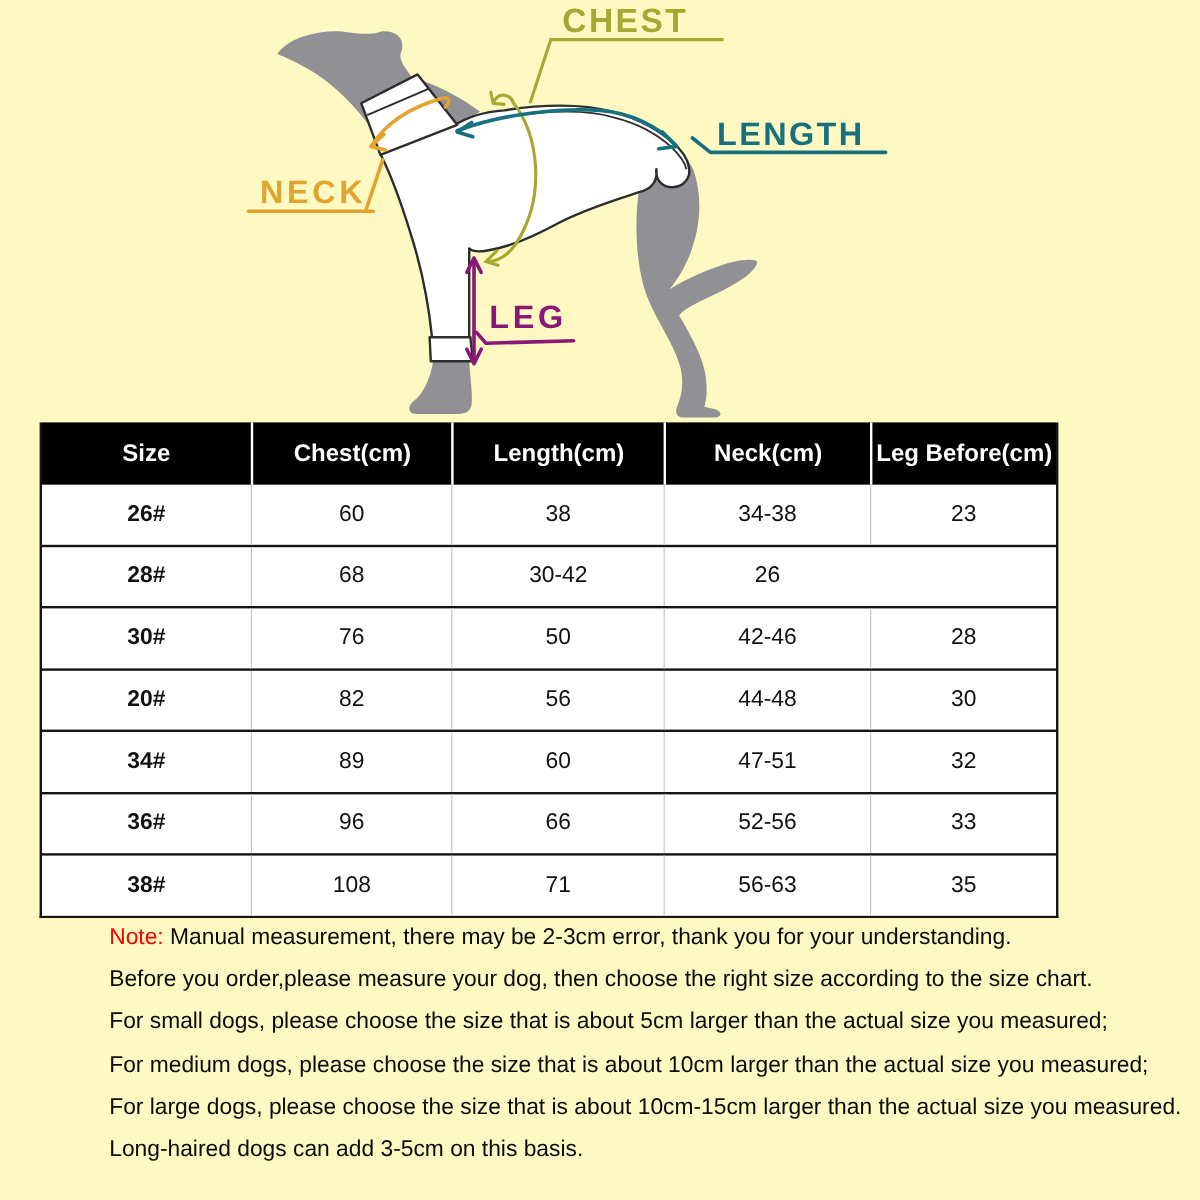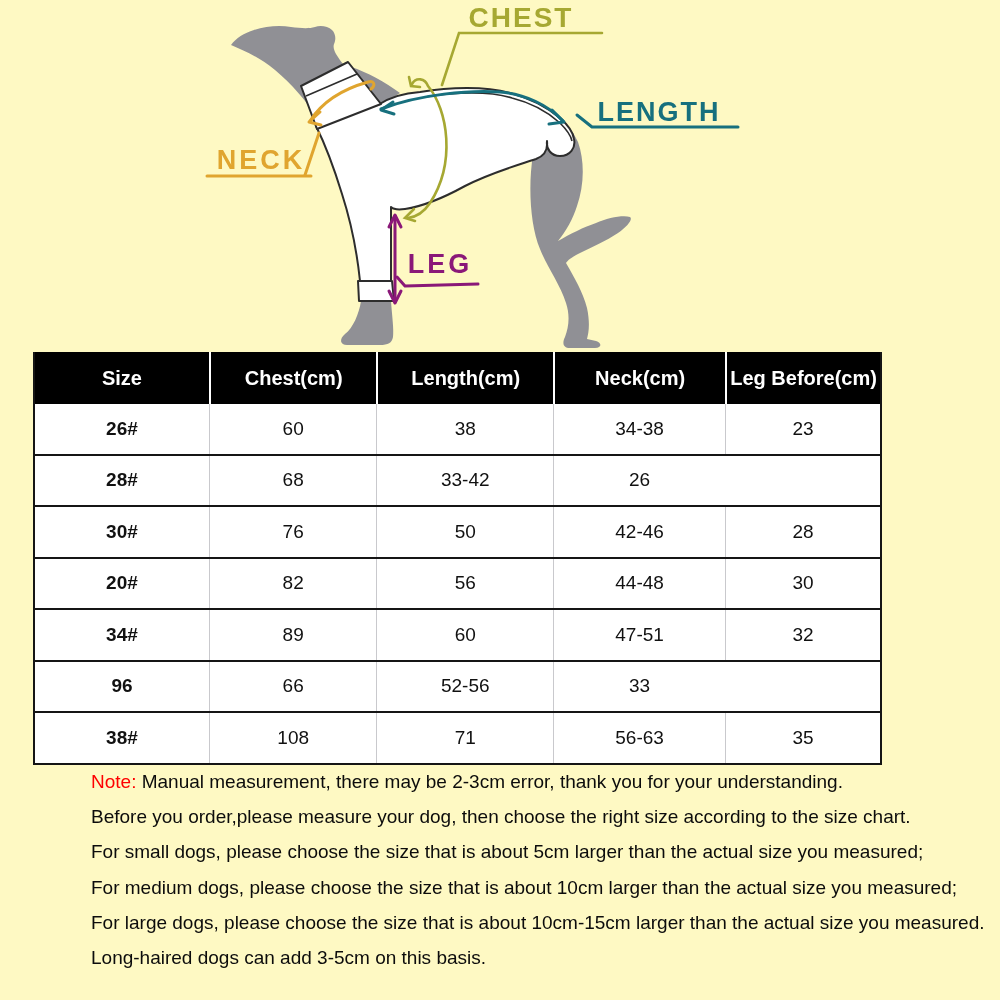--- a/index.html
+++ b/index.html
@@ -125,21 +125,21 @@
     <div class="t-row t-body">
       <div class="t-cell">26#</div>
       <div class="t-cell">60</div>
       <div class="t-cell">38</div>
       <div class="t-cell">34-38</div>
       <div class="t-cell">23</div>
     </div>
     <div class="t-row t-body">
       <div class="t-cell">28#</div>
       <div class="t-cell">68</div>
-      <div class="t-cell">33-42</div>
+      <div class="t-cell">30-42</div>
       <div class="t-cell">26</div>
     </div>
     <div class="t-row t-body">
       <div class="t-cell">30#</div>
       <div class="t-cell">76</div>
       <div class="t-cell">50</div>
       <div class="t-cell">42-46</div>
       <div class="t-cell">28</div>
     </div>
     <div class="t-row t-body">
@@ -150,20 +150,21 @@
       <div class="t-cell">30</div>
     </div>
     <div class="t-row t-body">
       <div class="t-cell">34#</div>
       <div class="t-cell">89</div>
       <div class="t-cell">60</div>
       <div class="t-cell">47-51</div>
       <div class="t-cell">32</div>
     </div>
     <div class="t-row t-body">
+      <div class="t-cell">36#</div>
       <div class="t-cell">96</div>
       <div class="t-cell">66</div>
       <div class="t-cell">52-56</div>
       <div class="t-cell">33</div>
     </div>
     <div class="t-row t-body">
       <div class="t-cell">38#</div>
       <div class="t-cell">108</div>
       <div class="t-cell">71</div>
       <div class="t-cell">56-63</div>

